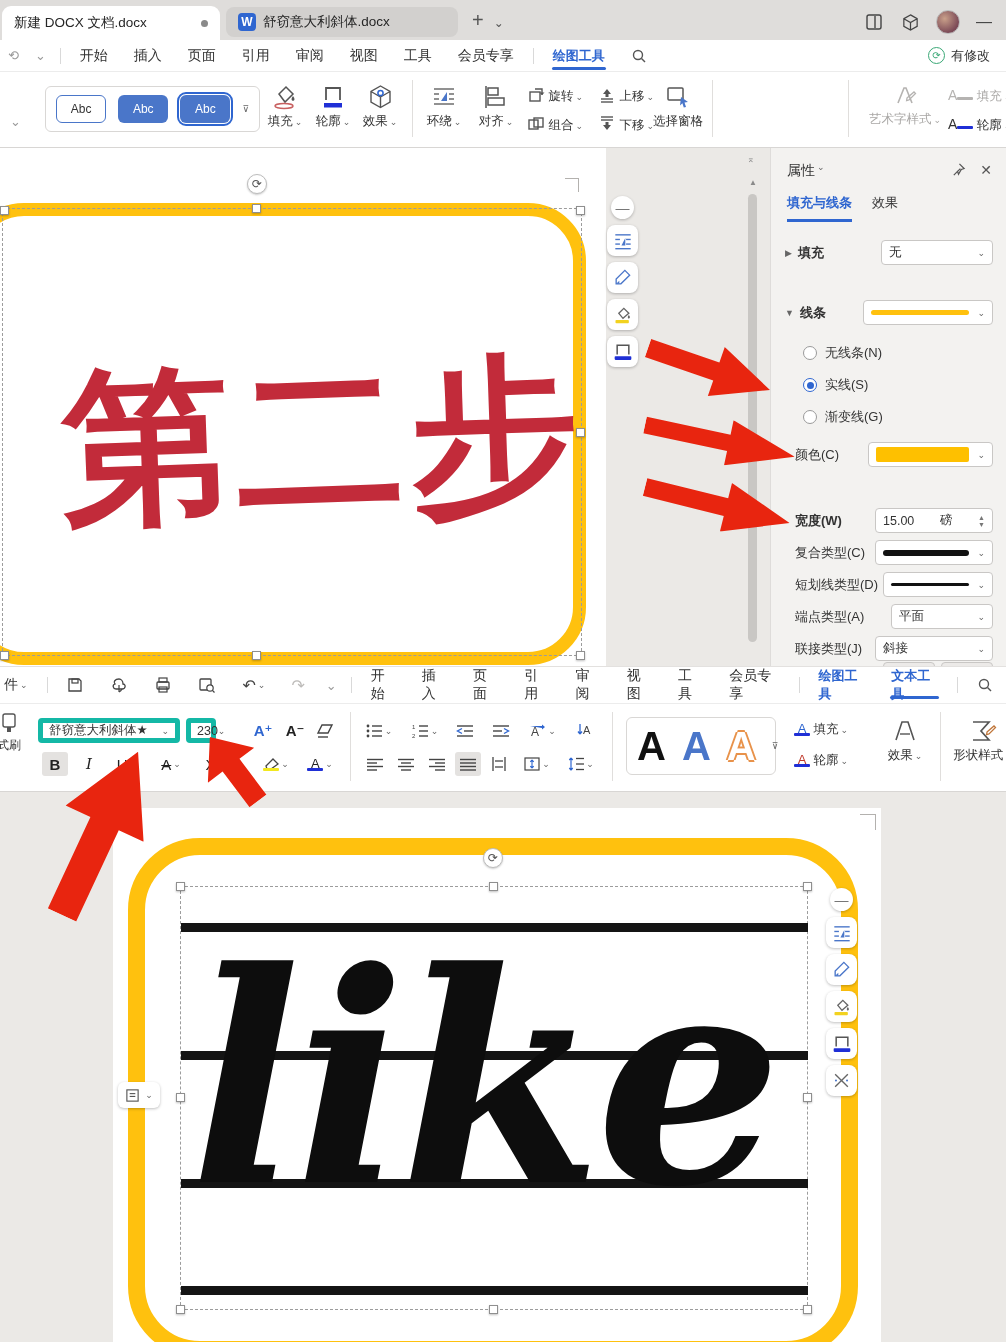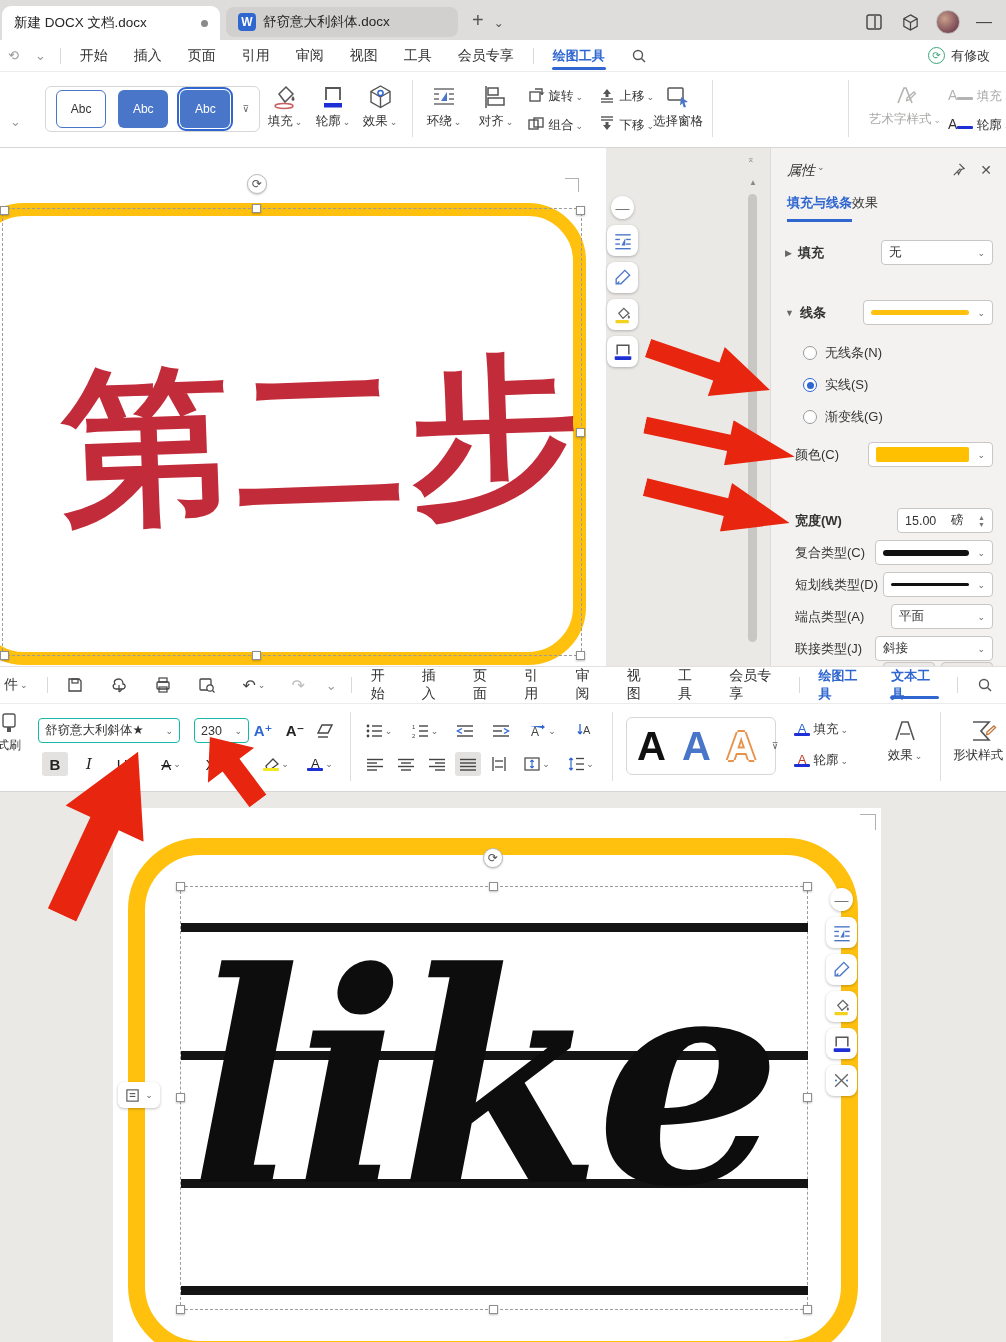--- a/index.html
+++ b/index.html
@@ -33,32 +33,32 @@
   .cloud { width:17px; height:17px; border:1.5px solid #3aa876; border-radius:50%; color:#3aa876; font-size:10px; display:flex; align-items:center; justify-content:center; }
 
   
   .ribbon { position:absolute; left:0; width:1006px; background:#fff; border-bottom:1px solid #d8d6d4; }
   .ribbon.r1 { top:72px; height:76px; }
   .ribbon.r2 { top:704px; height:88px; }
   .vsep { position:absolute; width:1px; background:#e0dedc; top:8px; bottom:10px; }
   .icolabel { position:absolute; text-align:center; font-size:12.5px; color:#333; }
   .chev { font-size:9px; color:#666; margin-left:2px; }
   .gallery { position:absolute; border:1px solid #d9d7d5; border-radius:6px; background:#fff; display:flex; align-items:center; gap:12px; padding:0 10px; }
-  .abc-btn { width:52px; height:38px; border-radius:6px; display:flex; align-items:center; justify-content:center; font-size:12px; }
+  .abc-btn { width:52px; height:28px; border-radius:6px; display:flex; align-items:center; justify-content:center; font-size:12px; }
   .abc-w { background:#fff; border:1.5px solid #4a76c9; color:#333; }
   .abc-b { background:#4a76c9; color:#fff; }
   .abc-sel { background:#4a76c9; color:#fff; outline:2px solid #2f66d0; outline-offset:1px; }
   .gal-chev { font-size:9px; color:#666; }
   .spinbox { position:absolute; width:92px; height:24px; border:1px solid #c9c7c5; border-radius:4px; background:#fff; font-size:12.5px; display:flex; align-items:center; padding:0 6px; }
   .spin-arrows { margin-left:auto; display:flex; flex-direction:column; font-size:7px; color:#777; line-height:1; }
   .gray { color:#a9a7a5 !important; }
   .small-ico { display:inline-block; }
 
   
-  .combo { position:absolute; height:25px; border:1px solid #14b8a6; border-radius:4px; background:#fff; display:flex; align-items:center; padding:0 6px; font-size:12.5px; }
+  .combo { position:absolute; height:25px; border:5px solid #14b8a6; border-radius:4px; background:#fff; display:flex; align-items:center; padding:0 6px; font-size:12.5px; }
   .fmt-btn { position:absolute; font-size:15px; color:#222; display:flex; align-items:center; justify-content:center; width:26px; height:24px; border-radius:3px; }
   .fmt-btn.on { background:#e4e2e0; }
   .ubar { display:inline-block; width:16px; height:3px; border-radius:1px; margin-top:-2px; }
 
   
   .workspace { position:absolute; left:0; width:1006px; overflow:hidden; }
   .ws1 { top:148px; height:518px; background:#ebe9e6; }
   .ws2 { top:792px; height:550px; background:#ebe9e6; }
   .page { position:absolute; background:#fff; }
   .shape { position:absolute; background:#fff; border:14px solid #ffc10e; }
@@ -68,23 +68,23 @@
   .big-red { position:absolute; color:#c22b3a; font-weight:900; font-family:"DejaVu Serif","Liberation Serif",serif; transform:rotate(-2deg); letter-spacing:6px; white-space:nowrap; }
   .fcol { position:absolute; display:flex; flex-direction:column; gap:6px; z-index:8; }
   .fbtn { width:31px; height:31px; background:#fff; border-radius:8px; box-shadow:0 1px 3px rgba(0,0,0,.25); display:flex; align-items:center; justify-content:center; }
   .fbtn.minus { width:23px; height:23px; border-radius:50%; align-self:center; color:#777; font-size:14px; }
   .scrollbar { position:absolute; width:9px; border-radius:5px; background:#c9c7c4; }
   .writeline { position:absolute; height:9px; background:#141414; }
   .like-word { position:absolute; font-family:"DejaVu Serif","Liberation Serif",serif; font-style:italic; font-weight:bold; color:#0d0d0d; line-height:1; letter-spacing:-6px; }
 
   
   .panel { position:absolute; left:770px; top:148px; width:236px; height:518px; background:#f3f2f0; border-left:1px solid #dedcda; font-size:13px; }
-  .panel-h { display:flex; align-items:flex-start; padding:14px 14px 6px 16px; font-size:14px; color:#333;font-style:italic; }
+  .panel-h { display:flex; align-items:flex-start; padding:14px 14px 6px 16px; font-size:14px; color:#333; }
   .panel-h .sp { margin-left:auto; display:flex; gap:14px; color:#555; }
-  .ptabs { display:flex; padding:8px 16px 0 16px; }
+  .ptabs { display:flex; gap:20px; padding:8px 16px 0 16px; }
   .ptab { padding-bottom:7px; color:#333; }
   .ptab.on { color:#2f66d0; font-weight:bold; border-bottom:3px solid #2f66d0; }
   .prow { position:absolute; left:0; width:236px; display:flex; align-items:center; }
   .plabel { font-size:13px; color:#333; }
   .dd { height:25px; border:1px solid #c9c7c5; border-radius:4px; background:#fff; display:flex; align-items:center; padding:0 7px; font-size:12.5px; color:#333; }
   .dd .chev { margin-left:auto; }
   .lineprev { height:5px; border-radius:3px; flex:1; margin-right:8px; }
   .radio { width:14px; height:14px; border:1.5px solid #9a9a9a; border-radius:50%; background:#fff; margin-right:8px; }
   .radio.on { border-color:#2f66d0; display:flex; align-items:center; justify-content:center; }
   .radio.on:after { content:""; width:7px; height:7px; border-radius:50%; background:#2f66d0; }
@@ -416,21 +416,21 @@
       <span class="plabel">颜色(C)</span>
       <div class="dd" style="width:125px; margin-left:auto;">
         <span class="lineprev" style="background:#fec000; height:15px; border-radius:2px;"></span>
           <span class="chev">⌄</span>
       </div>
     </div>
 
 
     <div class="prow" style="top:360px; padding:0 14px 0 24px;">
       <span class="plabel" style="font-weight:bold;">宽度(W)</span>
-      <div class="dd" style="width:96px; margin-left:auto;">
+      <div class="dd" style="width:118px; margin-left:auto;">
         <span>15.00</span>
         <span style="margin-left:auto;">磅</span>
         <span class="spin-arrows">
             <span>▲</span>
             <span>▼</span>
           </span>
       </div>
     </div>
 
     <div class="prow" style="top:392px; padding:0 14px 0 24px;">
@@ -539,21 +539,21 @@
           <rect x="4" y="2" width="12" height="13" rx="2" fill="none" stroke="#555" stroke-width="1.4"></rect>
           <rect x="8" y="15" width="4" height="5" fill="#555"></rect>
         </svg>
       <div style="font-size:12px;">式刷</div>
     </div>
 
     <div class="combo" style="left:38px; top:14px; width:142px;">
       <span style="overflow:hidden; white-space:nowrap;">舒窃意大利斜体★</span>
       <span class="chev" style="margin-left:auto;">⌄</span>
     </div>
-    <div class="combo" style="left:194px; top:14px; width:55px;">
+    <div class="combo" style="left:186px; top:14px; width:30px;">
       <span>230</span>
       <span class="chev" style="margin-left:auto;">⌄</span>
     </div>
     <div class="fmt-btn" style="left:250px; top:15px; color:#2f66d0; font-weight:bold;">A⁺</div>
     <div class="fmt-btn" style="left:282px; top:15px; font-weight:bold;">A⁻</div>
     <div class="fmt-btn" style="left:312px; top:15px;">
       <svg width="18" height="16" viewBox="0 0 18 16">
           <path d="M6 2 L16 2 L12 10 L2 10 Z" fill="none" stroke="#444" stroke-width="1.4"></path>
           <line x1="2" y1="14" x2="12" y2="14" stroke="#444" stroke-width="1.4"></line>
         </svg>

